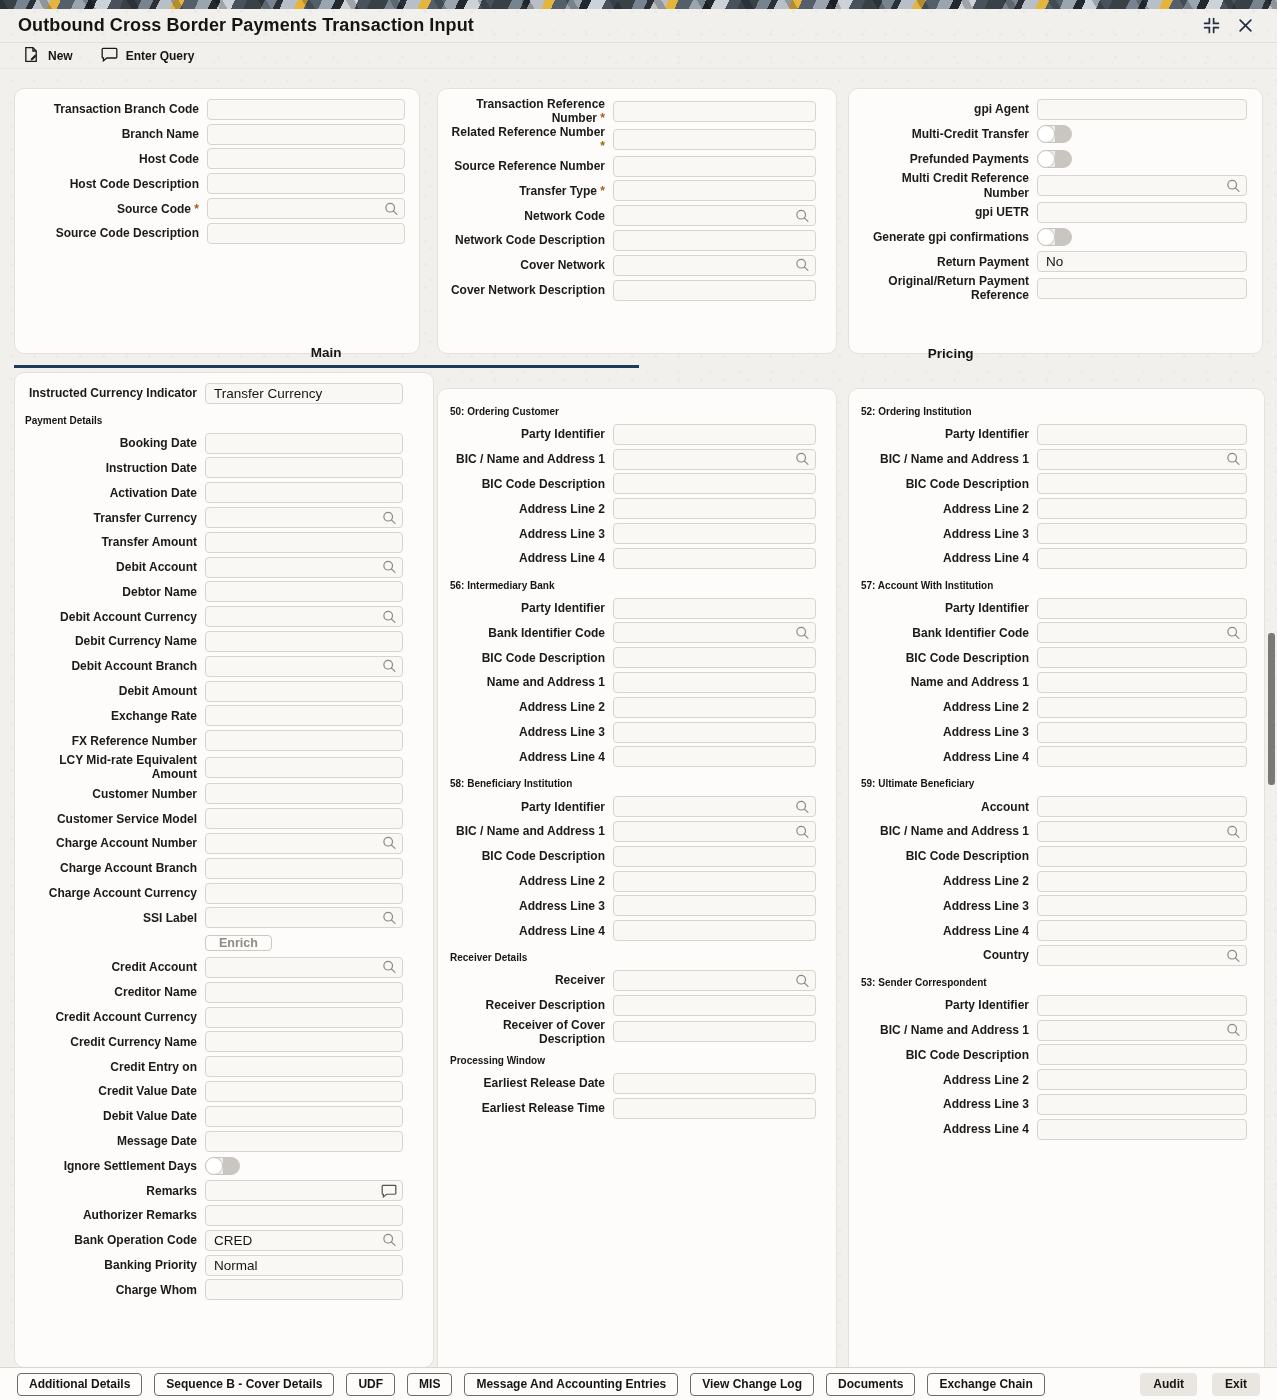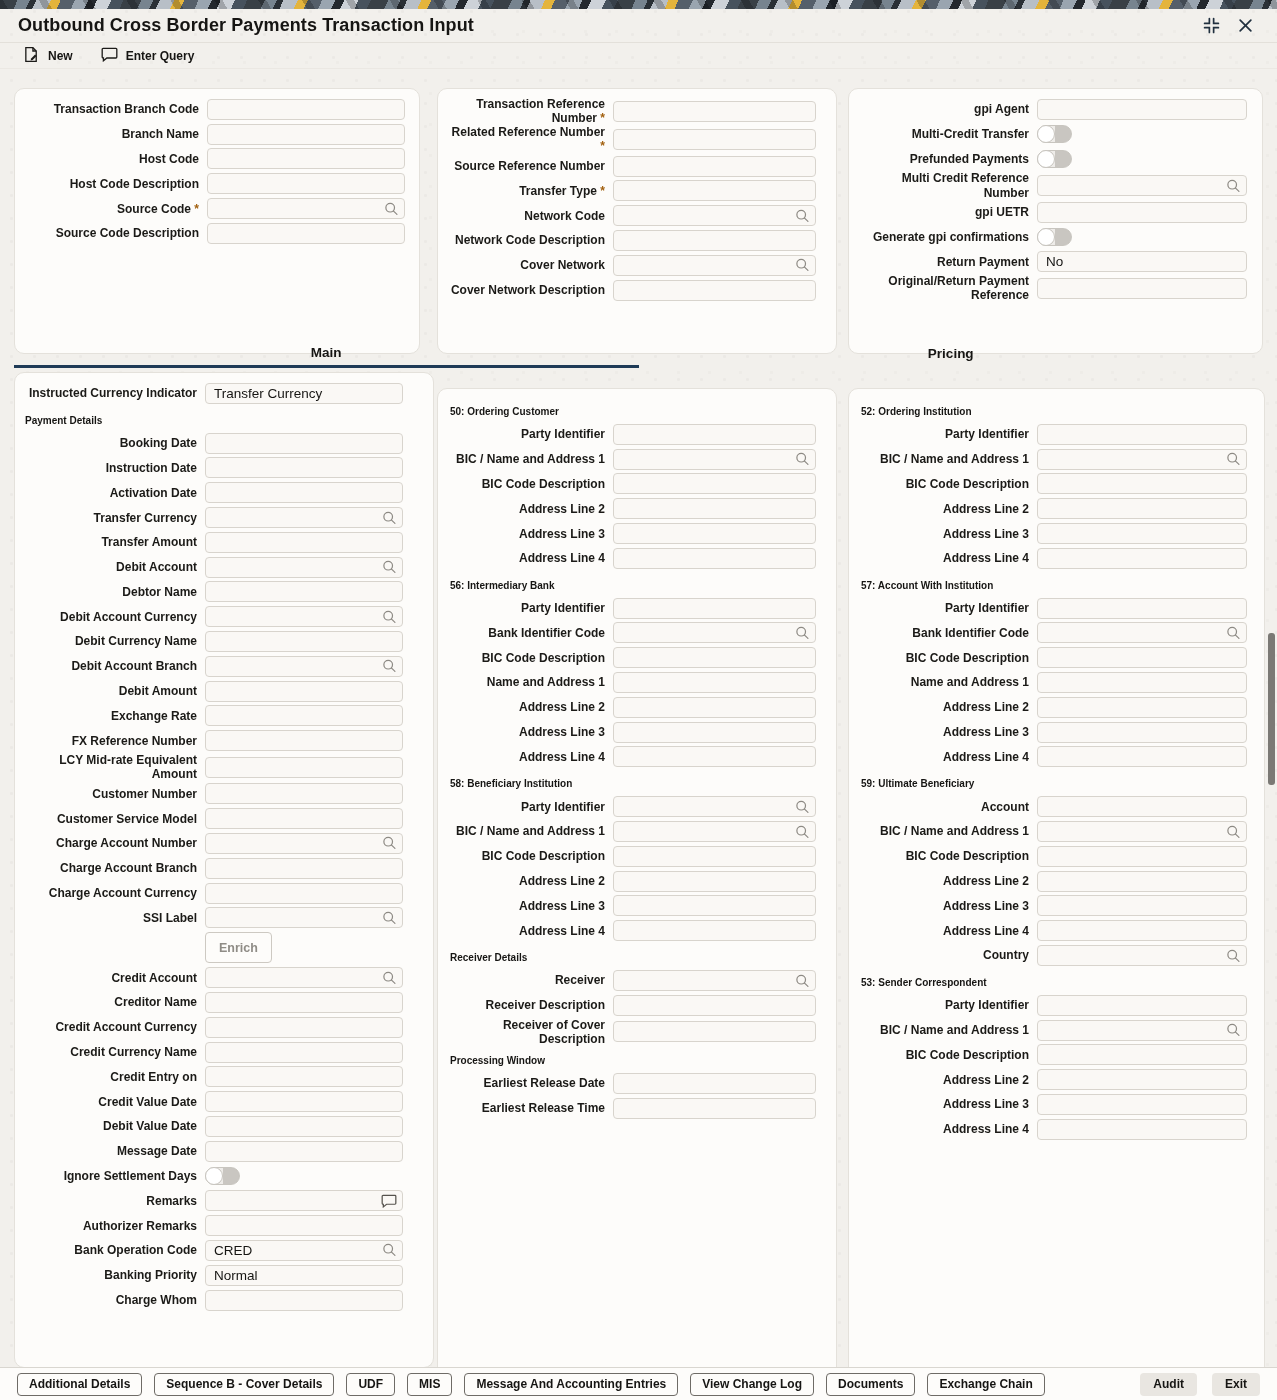--- a/index.html
+++ b/index.html
@@ -56,21 +56,21 @@
   .tbox.with-icon{padding-right:34px;}
   #card-payment .tbox,#panel-branch .tbox{width:198px;}
   #card-middle .tbox,#panel-reference .tbox{width:203px;}
   #card-right .tbox,#panel-gpi .tbox{width:210px;}
   .box-icon{position:absolute;right:6px;top:50%;transform:translateY(-50%);display:flex;cursor:pointer;}
   .section-header{font-size:10px;font-weight:700;margin:9px 0 5px 0;color:#161513;}
   .toggle{position:relative;width:35px;height:18px;border-radius:9px;margin:3px 0;
     background:linear-gradient(to right,#eeece9 17px,#c9c6c1 17px);border:1px solid #c8c5bf;cursor:pointer;}
   .toggle .knob{position:absolute;left:-1px;top:-1px;width:18px;height:18px;background:#fff;
     border:1px solid #c8c5bf;border-radius:50%;}
-  .enrich-btn{height:31px;padding:0 13px;border:1px solid #cdc9c2;border-radius:4px;background:transparent;
+  .enrich-btn{height:16px;padding:0 13px;border:1px solid #cdc9c2;border-radius:4px;background:transparent;
     color:#8f8c86;font-family:"Liberation Sans","DejaVu Sans",sans-serif;font-size:12.5px;font-weight:700;margin:2px 0;text-align:right;}
   .footer{position:absolute;left:0;right:0;bottom:0;height:33px;background:#fdfcfa;
     border-top:1px solid #d9d6d0;display:flex;align-items:center;padding:0 17px;}
   .fgroup{display:flex;gap:12px;align-items:center;}
   .fgroup.right{margin-left:auto;gap:15px;}
   .fbtn{height:23px;padding:0 11px;background:#fdfcfa;border:1px solid #6e6b66;border-radius:4px;
     font-family:"Liberation Sans","DejaVu Sans",sans-serif;font-size:12px;font-weight:700;color:#161513;cursor:pointer;}
   .fbtn-flat{height:23px;padding:0 13px;background:#e9e6e1;border:none;border-radius:4px;
     font-family:"Liberation Sans","DejaVu Sans",sans-serif;font-size:12px;font-weight:700;color:#161513;cursor:pointer;}
   .scroll-thumb{position:absolute;right:2px;top:633px;width:7px;height:152px;background:#7b7975;border-radius:3px;}

